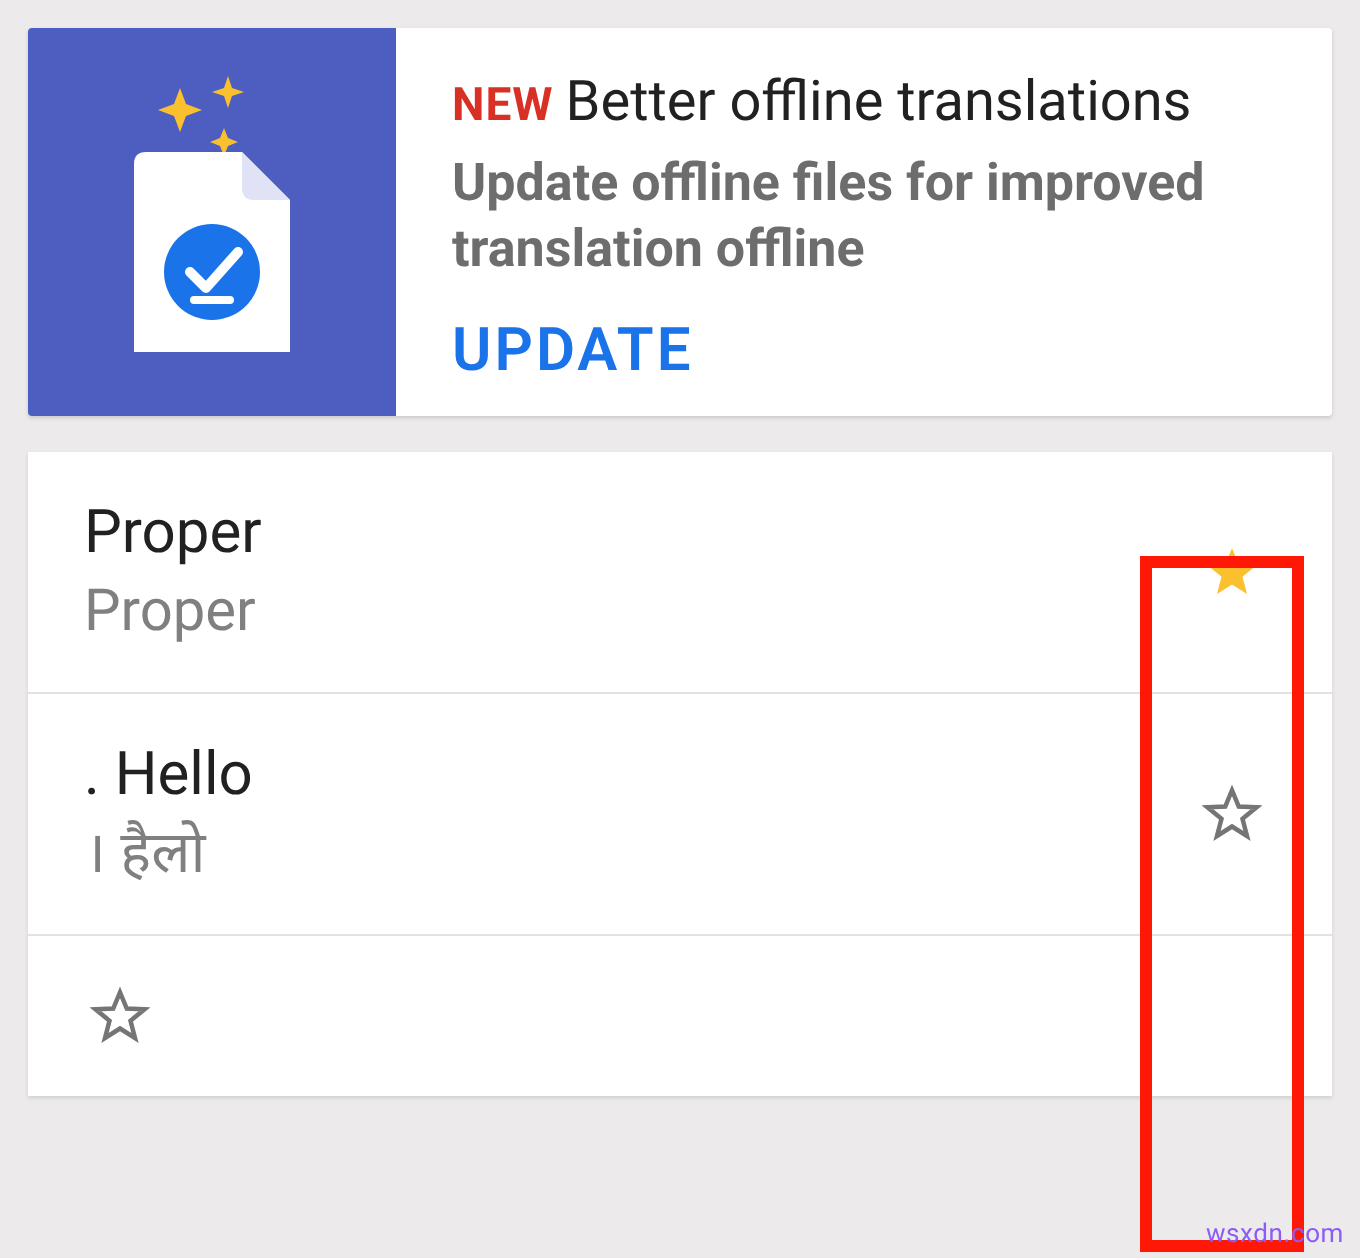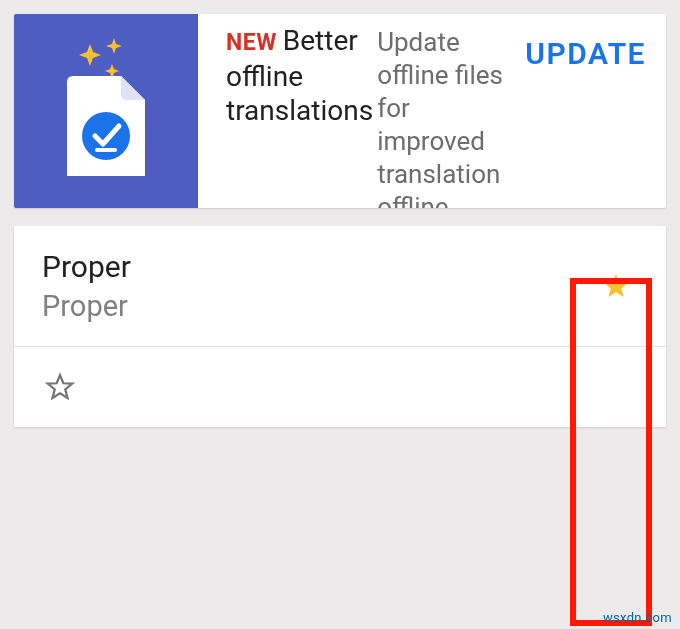--- a/index.html
+++ b/index.html
@@ -38,43 +38,44 @@
     width: 60px;
     height: 60px;
   }
   .doc-icon {
     width: 78px;
     height: 100px;
     position: relative;
     margin-top: 30px;
   }
   .promo-right {
-    padding: 10px 20px 18px 28px;
+    padding: 20px 20px 18px 28px;
     flex: 1 1 auto;
     display: flex;
-    flex-direction: row;
+    flex-direction: column;
     gap: 4px;
   }
   .promo-title-line {
     font-size: 28px;
     line-height: 34px;
     color: #212121;
   }
   .new-label {
     color: #d93025;
     font-weight: 700;
     letter-spacing: 0.5px;
     font-size: 23px;
     margin-right: 6px;
   }
   .promo-body {
     font-size: 26px;
     line-height: 33px;
     color: #6d6d6d;
     margin-top: 2px;
+    font-weight: bold;
   }
   .promo-action {
     margin-top: 12px;
     color: #1a73e8;
     font-weight: 600;
     font-size: 30px;
     letter-spacing: 1.5px;
     cursor: pointer;
     align-self: flex-start;
   }
@@ -130,21 +131,21 @@
     border: 6px solid #ff1806;
     pointer-events: none;
   }
 
   
   .watermark {
     position: absolute;
     right: 8px;
     bottom: 4px;
     font-size: 13px;
-    color: #0369a1;
+    color: #8b5cf6;
     letter-spacing: 0.3px;
   }
 </style>
 </head>
 <body>
 
 <div class="promo">
   <div class="promo-left">
     <svg class="sparkles" viewBox="0 0 60 60">
       <path d="M18 8 L21 16 L29 19 L21 22 L18 30 L15 22 L7 19 L15 16 Z" fill="#fbc02d"></path>
@@ -177,20 +178,31 @@
       <div class="row-source">Proper</div>
       <div class="row-target">Proper</div>
     </div>
     <div class="star-btn">
       <svg width="30" height="30" viewBox="0 0 24 24">
         <path d="M12 2.5 L14.7 9 L21.8 9.3 L16.2 13.9 L18 20.8 L12 17 L6 20.8 L7.8 13.9 L2.2 9.3 L9.3 9 Z" fill="#fbc02d"></path>
       </svg>
     </div>
   </div>
 
+  <div class="row">
+    <div class="row-text">
+      <div class="row-source">. Hello</div>
+      <div class="row-target">। हैलो</div>
+    </div>
+    <div class="star-btn">
+      <svg width="30" height="30" viewBox="0 0 24 24">
+        <path d="M12 2.5 L14.7 9 L21.8 9.3 L16.2 13.9 L18 20.8 L12 17 L6 20.8 L7.8 13.9 L2.2 9.3 L9.3 9 Z" fill="none" stroke="#757575" stroke-width="1.8"></path>
+      </svg>
+    </div>
+  </div>
 
   <div class="row">
     <div class="star-btn">
       <svg width="30" height="30" viewBox="0 0 24 24">
         <path d="M12 2.5 L14.7 9 L21.8 9.3 L16.2 13.9 L18 20.8 L12 17 L6 20.8 L7.8 13.9 L2.2 9.3 L9.3 9 Z" fill="none" stroke="#757575" stroke-width="1.8"></path>
       </svg>
     </div>
   </div>
 
 </div>

